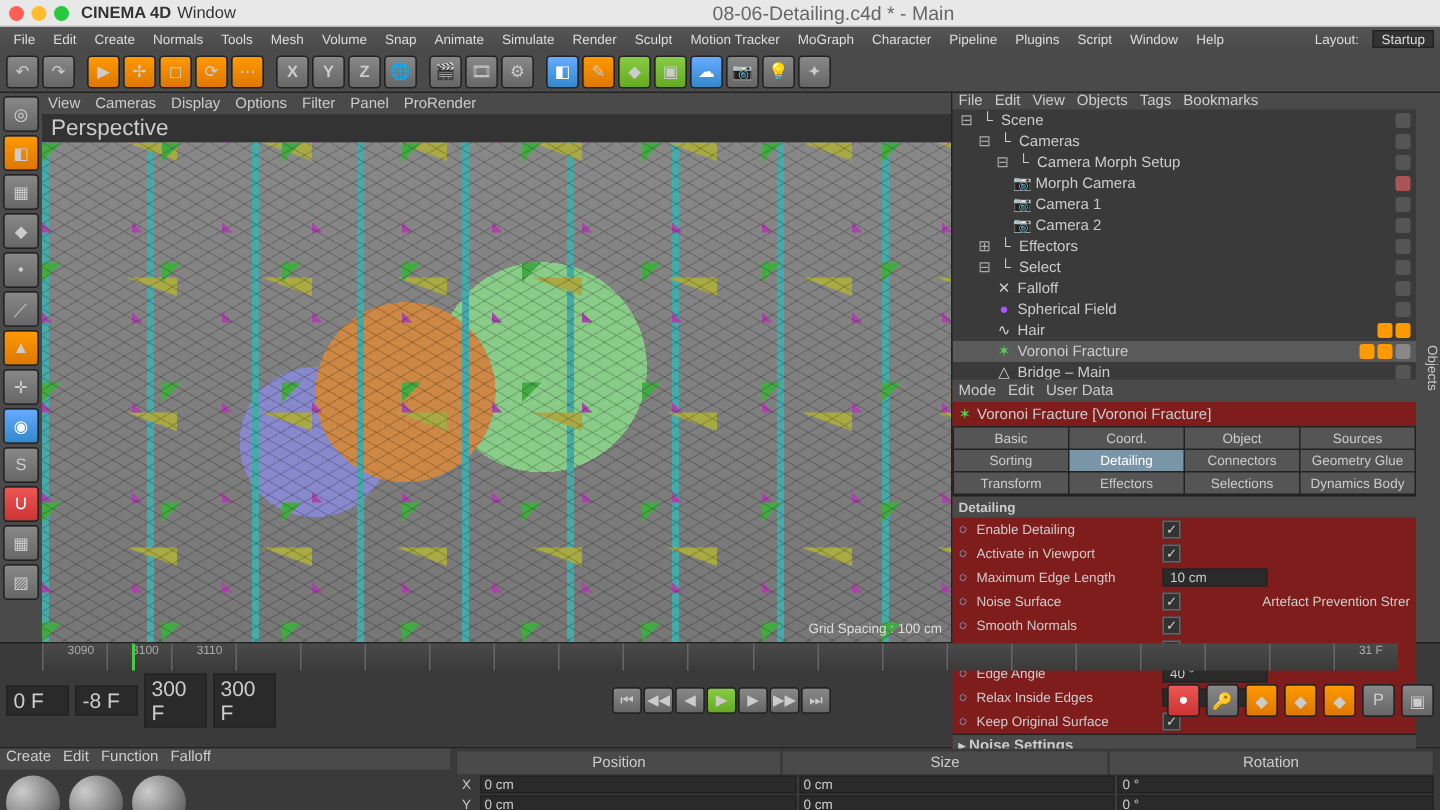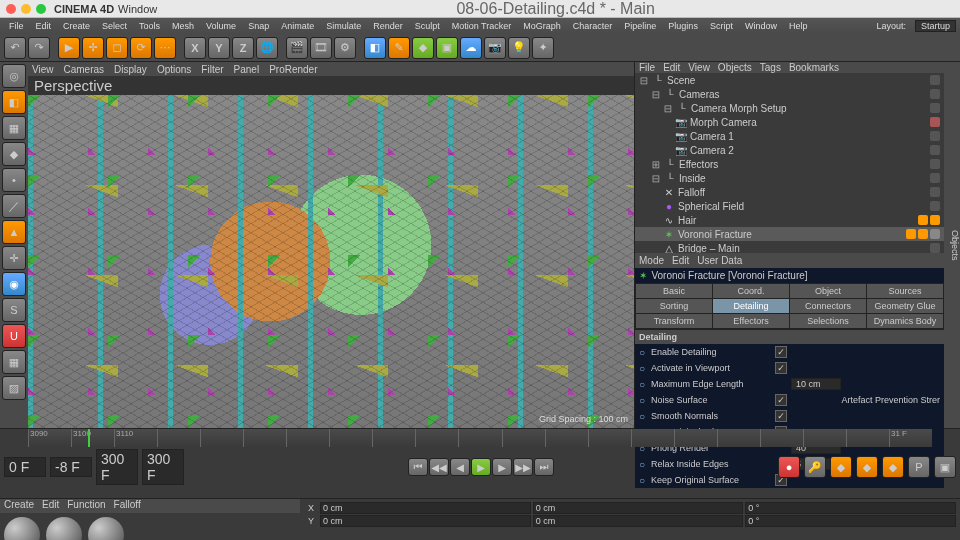--- a/index.html
+++ b/index.html
@@ -1,21 +1,21 @@
 <!DOCTYPE html>
 <html><head>
 <meta charset="utf-8">
 <style>
 * { margin: 0; padding: 0; box-sizing: border-box; font-family: "Lucida Grande", Arial, sans-serif; font-size: 10px; color: #ccc; }
 body { background: #3a3a3a; width: 960px; height: 540px; overflow: hidden; }
 .titlebar { background: #e8e8e8; height: 18px; display: flex; align-items: center; padding: 0 6px; border-bottom: 1px solid #bbb; }
 .traffic { display: flex; gap: 5px; }
 .traffic span { width: 10px; height: 10px; border-radius: 50%; display: inline-block; }
 .app-title { color: #333; font-weight: bold; margin-left: 8px; font-size: 11px; }
-.doc-title { color: #666; margin: 0 auto; font-size: 16px; }
+.doc-title { color: #666; margin: 0 auto; font-size: 13px; }
 .menubar { background: linear-gradient(#555,#494949); height: 16px; display: flex; align-items: center; padding: 0 4px; gap: 2px; }
 .menubar span { padding: 0 5px; color: #ddd; font-size: 9px; cursor: pointer; }
 .layout-right { margin-left: auto; display: flex; align-items: center; gap: 4px; }
 .layout-select { background: #333; border: 1px solid #222; color: #ccc; padding: 1px 14px 1px 4px; font-size: 9px; text-align: center; }
 .toolbar { background: #4a4a4a; height: 28px; display: flex; align-items: center; padding: 0 4px; gap: 2px; border-bottom: 1px solid #222; }
 .tool-btn { width: 22px; height: 22px; background: linear-gradient(#666,#4a4a4a); border: 1px solid #222; border-radius: 3px; display: flex; align-items: center; justify-content: center; font-size: 11px; }
 .tool-btn.orange { background: linear-gradient(#f90,#d70); }
 .tool-btn.blue { background: linear-gradient(#6af,#38c); color: #fff; }
 .tool-btn.green { background: linear-gradient(#8c4,#6a2); }
 .tool-btn.red { background: linear-gradient(#e55,#c33); color:#fff; }
@@ -47,36 +47,36 @@
 .right-panels { width: 310px; background: #3a3a3a; display: flex; flex-direction: column; border-left: 1px solid #222; }
 .panel-menu { background: #4a4a4a; height: 14px; display: flex; align-items: center; padding: 0 4px; gap: 8px; font-size: 9px; }
 .obj-tree { flex: 0 0 180px; overflow: auto; background: #3a3a3a; font-size: 9px; }
 .tree-row { display: flex; align-items: center; height: 14px; padding-left: 4px; gap: 3px; }
 .tree-row.sel { background: #5a5a5a; color: #fc6; }
 .tree-icon { width: 12px; text-align: center; }
 .expand { color: #aaa; width: 10px; text-align: center; }
 .indent1 { padding-left: 16px; } .indent2 { padding-left: 28px; } .indent3 { padding-left: 40px; }
 .tags-col { margin-left: auto; display: flex; gap: 2px; padding-right: 4px; }
 .tag-dot { width: 10px; height: 10px; background: #555; border-radius: 2px; }
-.attr-panel { flex: 1; background: #0f172a; display: flex; flex-direction: column; }
+.attr-panel { flex: 1; background: #7f1d1d; display: flex; flex-direction: column; }
 .attr-header { background: #4a4a4a; padding: 2px 4px; font-size: 9px; display: flex; gap: 8px; }
 .attr-title { padding: 2px 4px; font-size: 9px; display: flex; align-items: center; gap: 4px; }
 .tab-grid { display: grid; grid-template-columns: repeat(4,1fr); gap: 1px; padding: 1px; background: #222; }
 .tab { background: #555; text-align: center; padding: 2px 0; font-size: 9px; cursor: pointer; }
 .tab.active { background: #7a94a8; color: #fff; }
 .section-lbl { background: #4a4a4a; padding: 2px 4px; font-size: 9px; font-weight: bold; border-top: 1px solid #222; }
 .prop-row { display: flex; align-items: center; height: 16px; padding: 0 4px; gap: 6px; }
 .prop-row .bullet { color: #8ac; }
 .prop-row .lbl { flex: 0 0 118px; font-size: 9px; color: #ccc; }
-.prop-row .val { background: #2a2a2a; border: 1px solid #222; padding: 0 4px; width: 50px; font-size: 9px; margin-left: 16px; }
+.prop-row .val { background: #2a2a2a; border: 1px solid #222; padding: 0 4px; width: 70px; font-size: 9px; }
 .check { width: 12px; height: 12px; border: 1px solid #666; background: #333; display: inline-flex; align-items: center; justify-content: center; font-size: 9px; }
 .timeline-area { height: 70px; background: #3a3a3a; border-top: 1px solid #222; display: flex; flex-direction: column; }
 .ruler { height: 18px; background: linear-gradient(#4a4a4a,#3a3a3a); position: relative; margin: 0 28px; }
 .ruler-ticks { position: absolute; inset: 0; display: flex; }
-.ruler-ticks span { flex: 1; border-left: 1px solid #666; font-size: 8px; padding-left: 1px; color: #aaa; }
+.ruler-ticks span { flex: 1; border-left: 1px solid #666; font-size: 8px; padding-left: 16px; color: #aaa; }
 .playhead { position: absolute; left: 60px; top: 0; width: 2px; height: 100%; background: #4c4; }
 .tl-controls { display: flex; align-items: center; padding: 2px 4px; gap: 4px; }
 .tl-field { background: #2a2a2a; border: 1px solid #222; padding: 1px 4px; width: 42px; font-size: 14px; }
 .play-btns { display: flex; gap: 1px; margin: 0 auto; }
 .play-btns .tool-btn { width: 20px; height: 18px; font-size: 10px; }
 .bottom { height: 62px; display: flex; border-top: 1px solid #222; }
 .mat-panel { flex: 0 0 300px; background: #3a3a3a; }
 .mat-menu { background: #4a4a4a; height: 14px; display: flex; gap: 8px; padding: 0 4px; font-size: 9px; }
 .mat-balls { display: flex; gap: 6px; padding: 4px; }
 .mat-ball { width: 36px; height: 36px; border-radius: 50%; background: radial-gradient(circle at 30% 30%, #ccc, #444); }
@@ -99,21 +99,21 @@
   </div>
   <span class="app-title">CINEMA 4D</span>
   <span class="app-title" style="font-weight:normal;margin-left:4px">Window</span>
   <span class="doc-title">08-06-Detailing.c4d * - Main</span>
 </div>
 
 <div class="menubar">
   <span>File</span>
   <span>Edit</span>
   <span>Create</span>
-  <span>Select</span>
+  <span>Normals</span>
   <span>Tools</span>
   <span>Mesh</span>
   <span>Volume</span>
   <span>Snap</span>
   <span>Animate</span>
   <span>Simulate</span>
   <span>Render</span>
   <span>Sculpt</span>
   <span>Motion Tracker</span>
   <span>MoGraph</span>
@@ -251,21 +251,21 @@
           <span class="expand">⊞</span>
           <span class="tree-icon">└</span>
           <span>Effectors</span>
           <div class="tags-col">
             <span class="tag-dot"></span>
           </div>
         </div>
       <div class="tree-row indent1" style="color:#f90">
           <span class="expand">⊟</span>
           <span class="tree-icon">└</span>
-          <span>Inside</span>
+          <span>Select</span>
           <div class="tags-col">
             <span class="tag-dot"></span>
           </div>
         </div>
       <div class="tree-row indent2">
           <span class="tree-icon">✕</span>
           <span>Falloff</span>
           <div class="tags-col">
             <span class="tag-dot"></span>
           </div>
@@ -354,33 +354,34 @@
           <span class="lbl">Smooth Normals</span>
           <span class="check">✓</span>
         </div>
       <div class="prop-row">
           <span class="bullet">○</span>
           <span class="lbl">Use Original Edges</span>
           <span class="check">✓</span>
         </div>
       <div class="prop-row">
           <span class="bullet">○</span>
-          <span class="lbl">Phong Render</span>
+          <span class="lbl">Edge Angle</span>
           <span class="val">40 °</span>
         </div>
       <div class="prop-row">
           <span class="bullet">○</span>
           <span class="lbl">Relax Inside Edges</span>
           <span class="val">5</span>
         </div>
       <div class="prop-row">
           <span class="bullet">○</span>
           <span class="lbl">Keep Original Surface</span>
           <span class="check">✓</span>
         </div>
+      <div class="section-lbl">▸ <span>Noise Settings</span></div>
     </div>
   </div>
   <div class="side-tabs">Objects</div>
 </div>
 
 <div class="timeline-area">
   <div class="ruler">
     <div class="ruler-ticks">
       <span>3090</span>
         <span>3100</span>
@@ -444,20 +445,25 @@
         </div>
       <div style="text-align:center">
           <div class="mat-ball"></div>
         </div>
       <div style="text-align:center">
           <div class="mat-ball"></div>
         </div>
     </div>
   </div>
   <div class="coord-panel">
+    <div class="coord-head">
+      <span>Position</span>
+      <span>Size</span>
+      <span>Rotation</span>
+    </div>
     <div class="coord-row">
         <span class="lbl">X</span>
         <input value="0 cm" style="">
         <input value="0 cm" style="">
         <input value="0 °" style="">
       </div>
     <div class="coord-row">
         <span class="lbl">Y</span>
         <input value="0 cm" style="">
         <input value="0 cm" style="">

